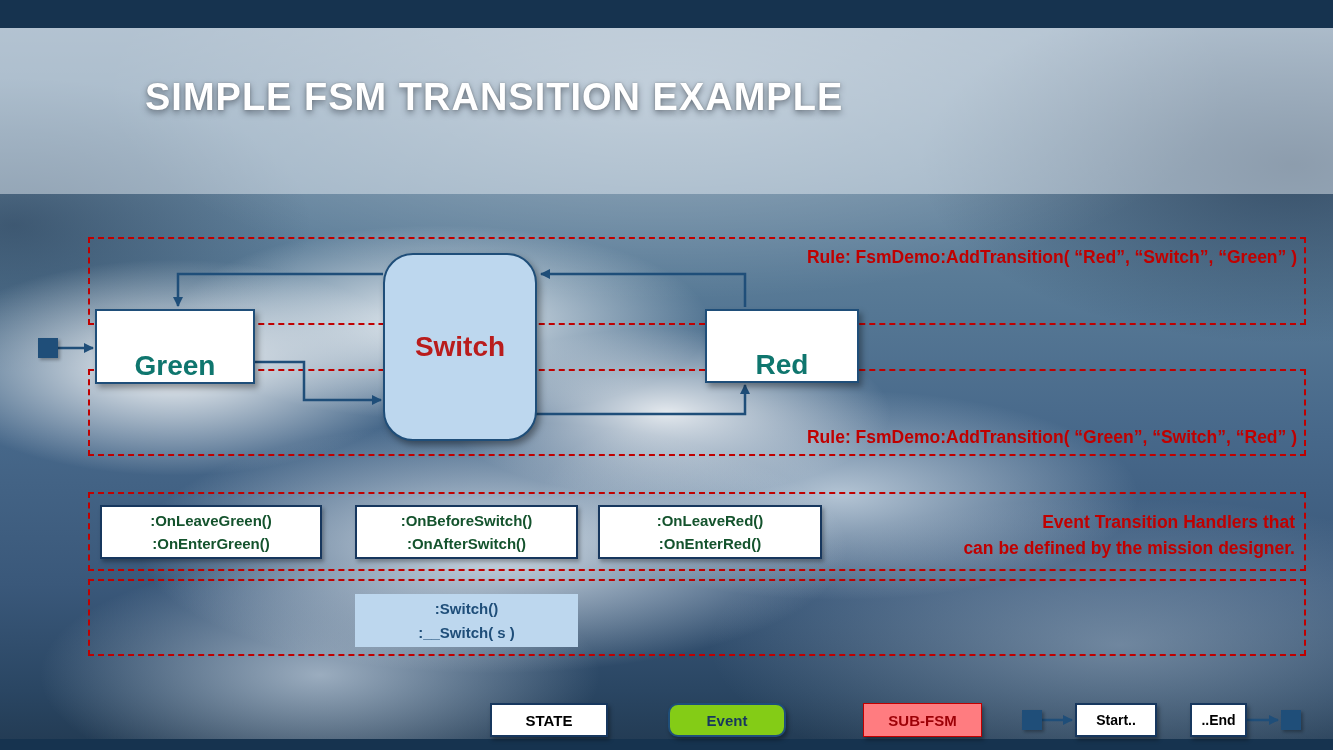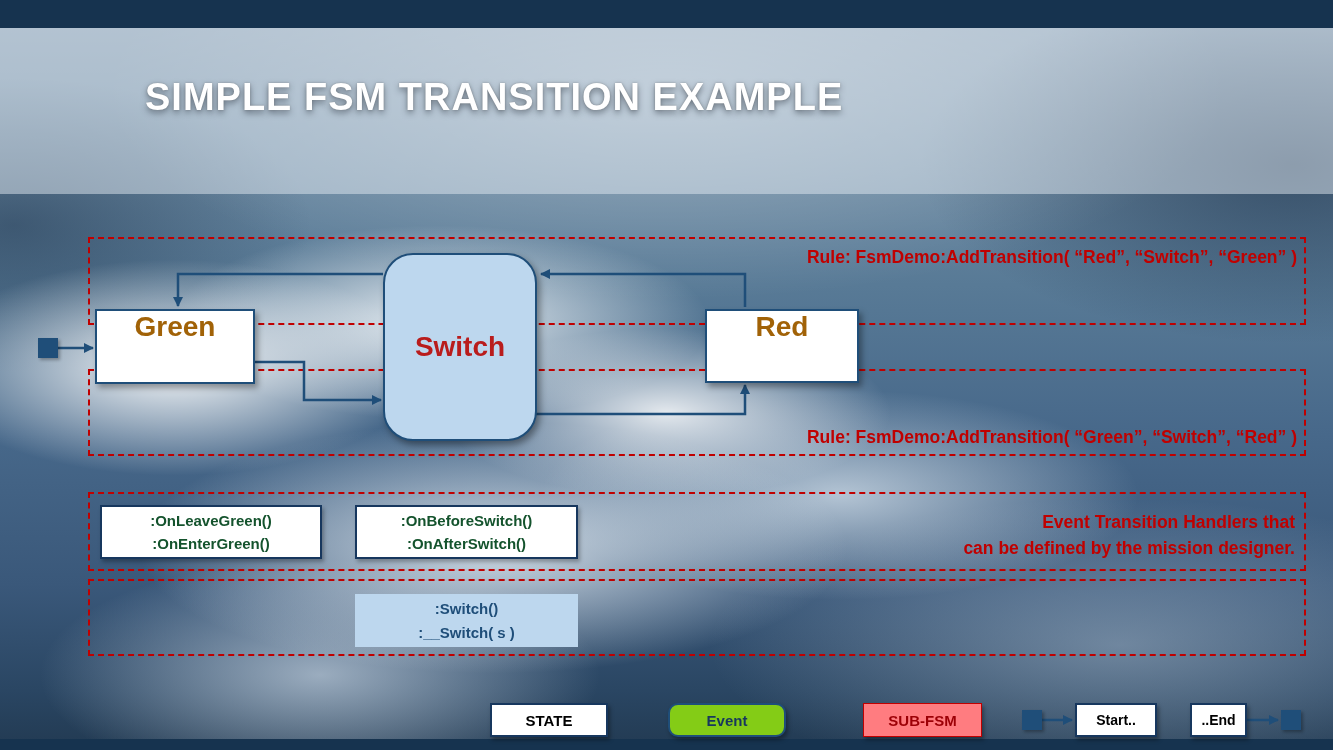--- a/index.html
+++ b/index.html
@@ -41,22 +41,22 @@
   .rect-rule-top    { left:88px; top:237px; width:1218px; height:88px; }
   .rect-rule-bottom { left:88px; top:369px; width:1218px; height:87px; }
   .rect-handlers    { left:88px; top:492px; width:1218px; height:79px; }
   .rect-triggers    { left:88px; top:579px; width:1218px; height:77px; }
   .rule-text { position:absolute; color:#c00000; font-weight:bold; font-size:17.5px; }
   .rule-top-text    { right:36px; top:247px; }
   .rule-bottom-text { right:36px; top:427px; }
   
   .state {
     position:absolute; background:#ffffff; border:2.5px solid #1f4e79;
-    display:flex; align-items:flex-start; justify-content:center;
-    font-size:28px; font-weight:bold; color:#a16207;
+    display:flex; align-items:flex-end; justify-content:center;
+    font-size:28px; font-weight:bold; color:#0f766e;
     box-shadow:3px 4px 6px rgba(0,0,0,0.35);
   }
   .state-green { left:95px;  top:309px; width:160px; height:75px; }
   .state-red   { left:705px; top:309px; width:154px; height:74px; }
   .switch {
     position:absolute; left:383px; top:253px; width:154px; height:188px;
     background:#bdd7ee; border:2.5px solid #1f4e79; border-radius:30px;
     display:flex; align-items:center; justify-content:center;
     font-size:28px; font-weight:bold; color:#b91c1c;
     box-shadow:3px 4px 7px rgba(0,0,0,0.4);
@@ -144,20 +144,24 @@
   </div>
 
   <div class="hbox hbox1">
     <span>:OnLeaveGreen()</span>
     <span>:OnEnterGreen()</span>
   </div>
   <div class="hbox hbox2">
     <span>:OnBeforeSwitch()</span>
     <span>:OnAfterSwitch()</span>
   </div>
+  <div class="hbox hbox3">
+    <span>:OnLeaveRed()</span>
+    <span>:OnEnterRed()</span>
+  </div>
   <div class="note note-handlers">
     <div>Event Transition Handlers that</div>
     <div>can be defined by the mission designer.</div>
   </div>
 
   <div class="tbox">
     <span>:Switch()</span>
     <span>:__Switch( s )</span>
   </div>
 

